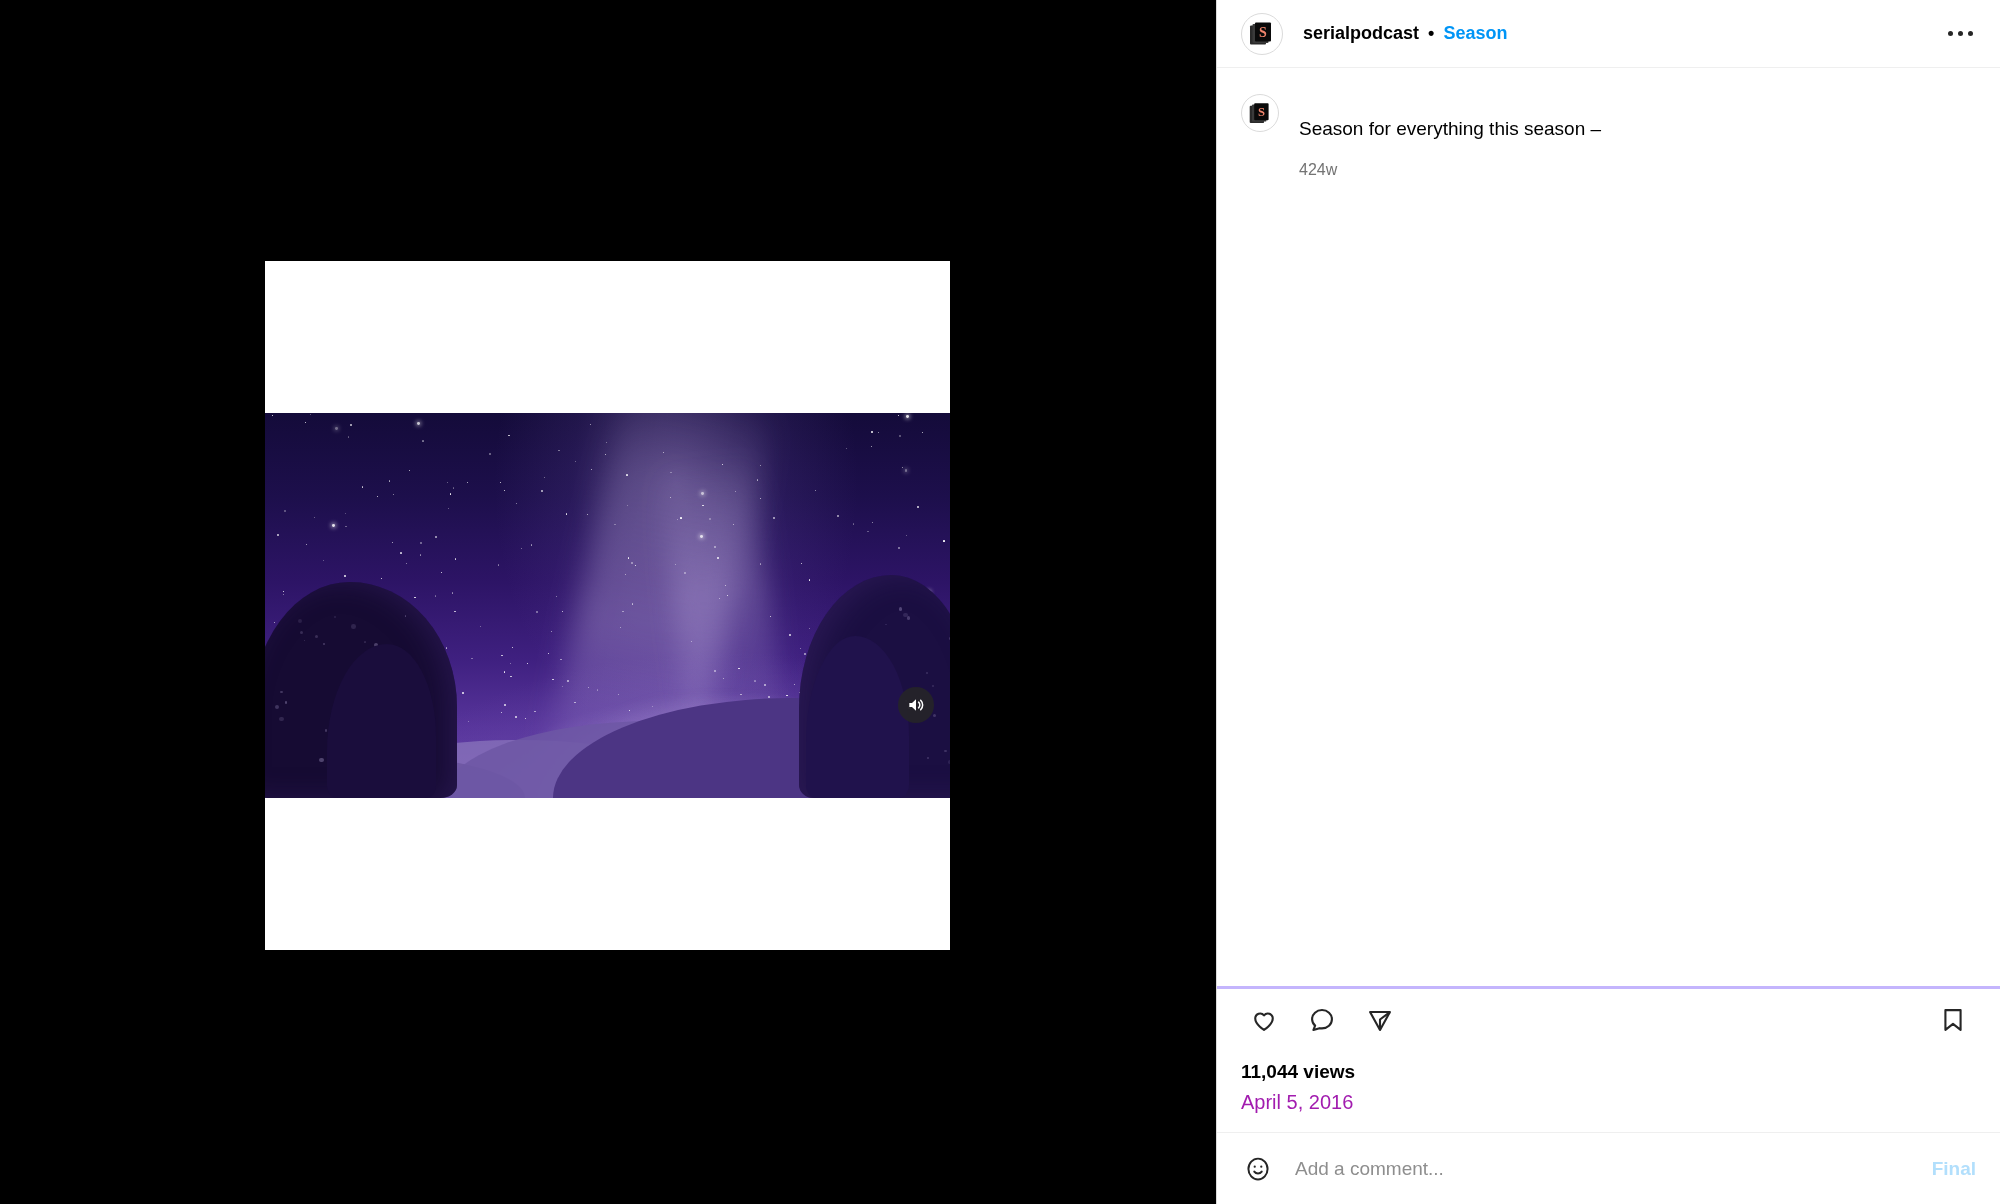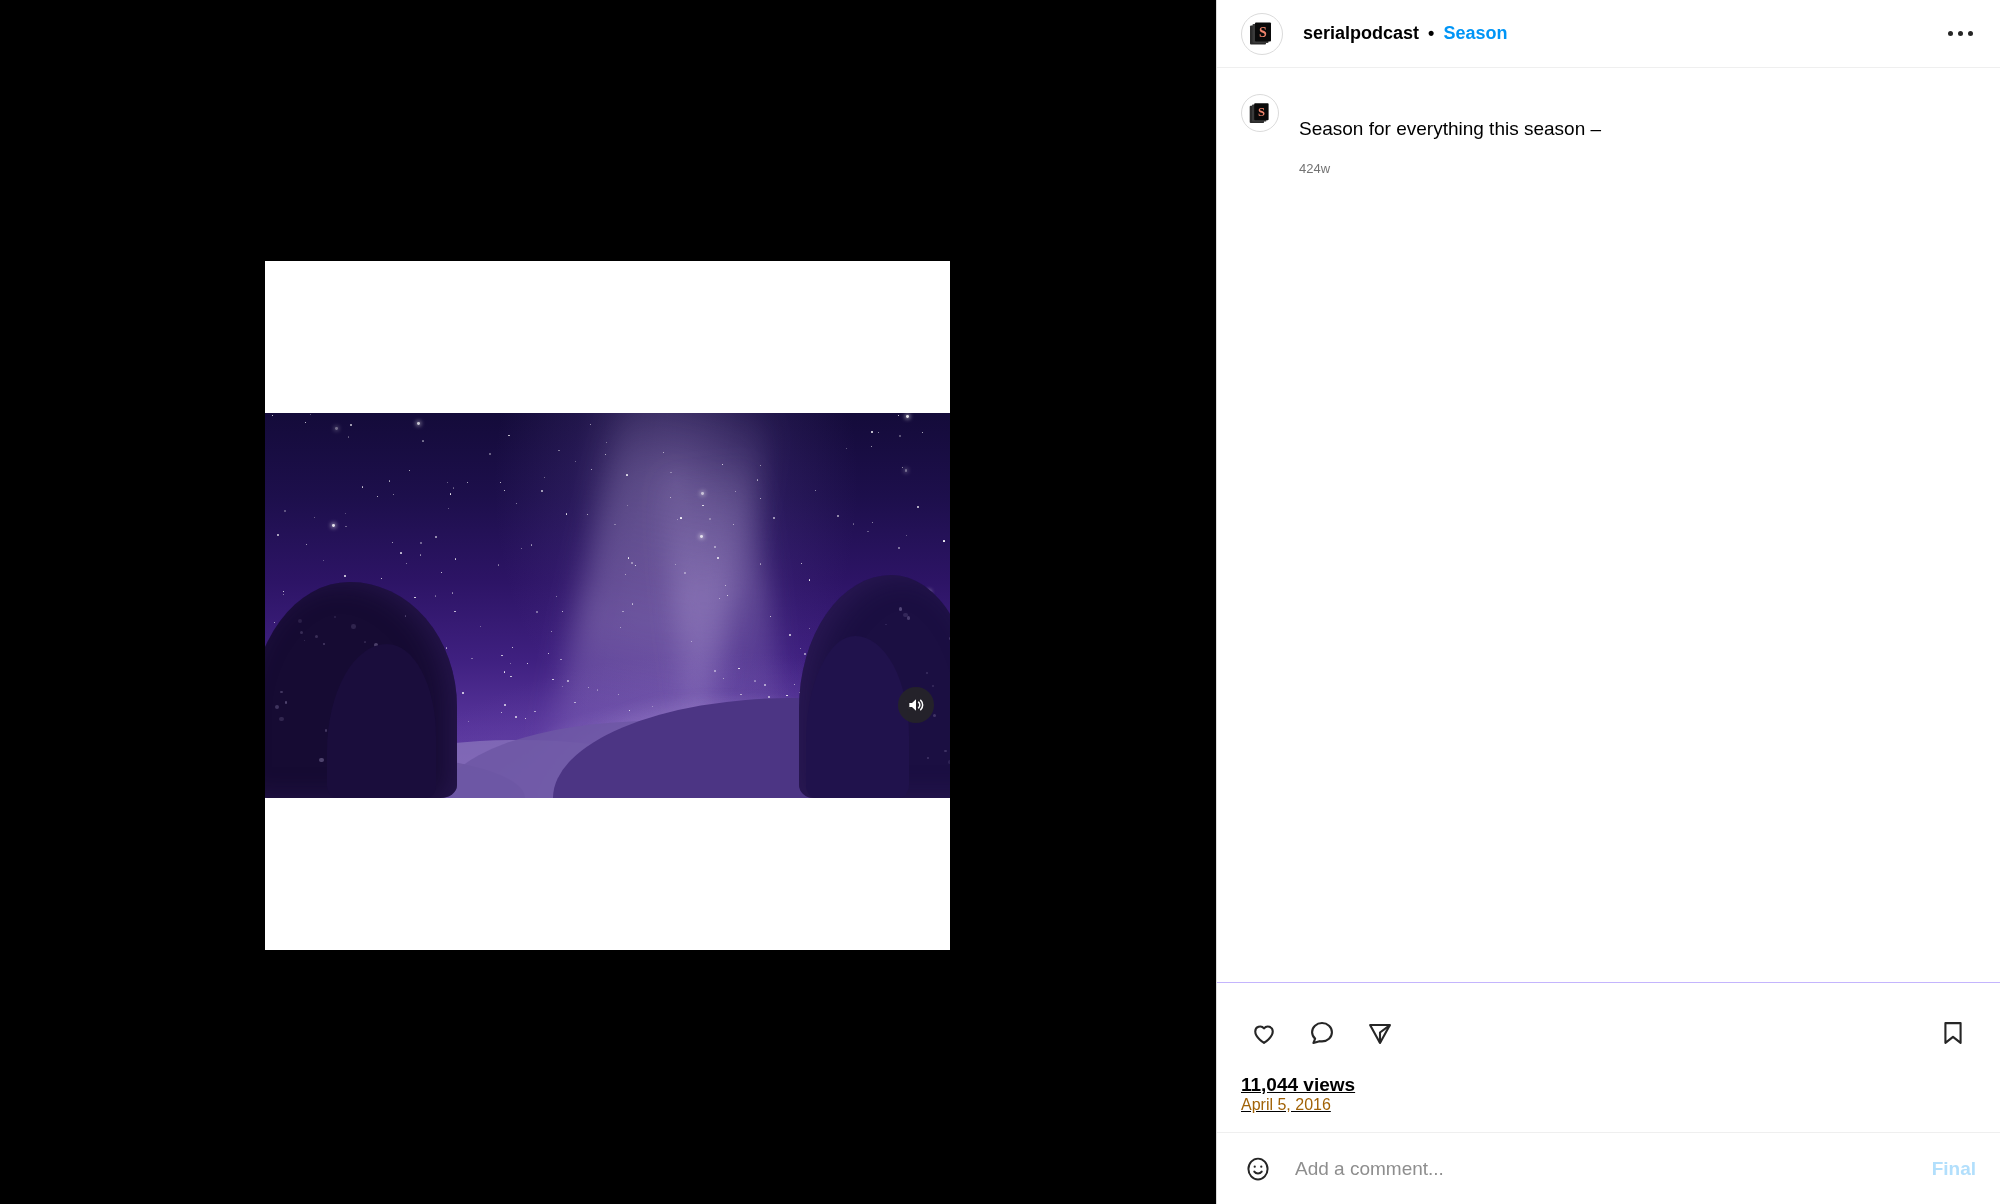--- a/index.html
+++ b/index.html
@@ -202,46 +202,46 @@
   .caption-area {
     flex:1 1 auto;
     padding:26px 24px 0 24px;
     overflow-y:auto;
   }
   .caption-row { display:flex; align-items:flex-start; }
   .caption-body { margin-left:20px; flex:1; }
   .caption-line1 { font-size:19px; line-height:1.42; color:#000; }
   .caption-line1 .cap-user { font-weight:700; }
   .caption-line2 { font-size:19px; line-height:1.42; color:#000; margin-top:22px; }
-  .caption-time { font-size:13px; color:#737373; margin-top:18px; }
+  .caption-time { font-size:16px; color:#737373; margin-top:18px; }
 
   .action-area {
-    border-top:1px solid #c4b5fd;
-    padding:27px 24px 18px 24px;
+    border-top:3px solid #c4b5fd;
+    padding:8px 24px 18px 24px;
     flex:0 0 auto;
-    text-decoration:underline;
   }
   .action-row {
     display:flex;
     align-items:center;
     height:46px;
   }
   .act-btn {
     width:46px; height:46px;
     display:flex; align-items:center; justify-content:center;
     cursor:pointer;
     margin-right:12px;
   }
   .act-btn.save { margin-left:auto; margin-right:0; }
   .views-count {
     font-size:19px; font-weight:700; color:#000;
     margin-top:18px;
   }
   .post-date {
-    font-size:16px; color:#a16207;
+    font-size:20px; color:#a21caf;
+    margin-top:8px;
   }
 
   .comment-bar {
     border-top:1px solid #efefef;
     height:72px;
     flex:0 0 72px;
     display:flex;
     align-items:center;
     padding:0 24px;
   }

